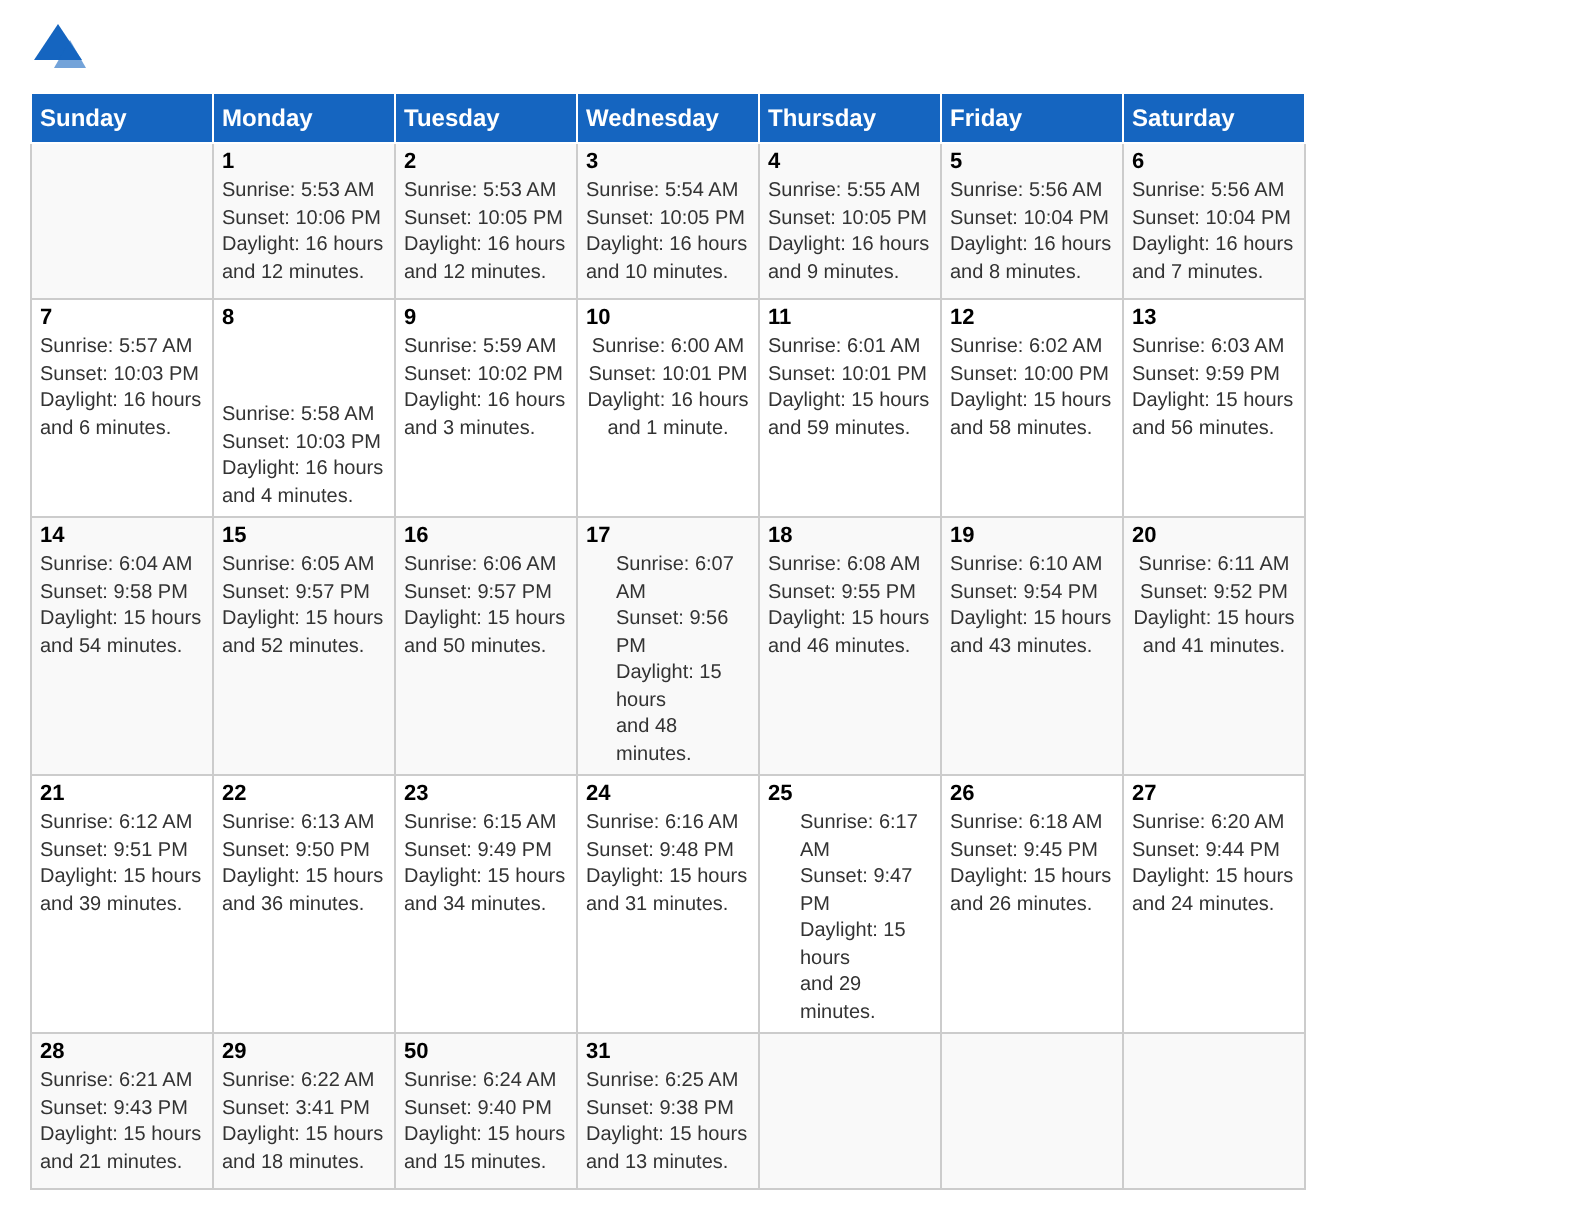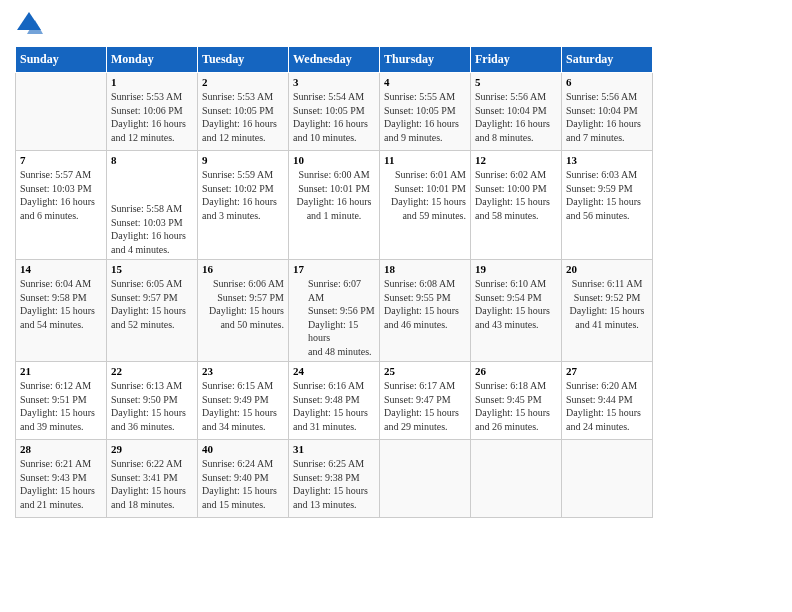--- a/index.html
+++ b/index.html
@@ -6,21 +6,20 @@
     body {
       font-family: Arial, sans-serif;
       background: #fff;
       width: 792px;
       height: 612px;
       overflow: hidden;
     }
     .container {
       width: 668px;
       padding: 10px 15px 10px 15px;
-      font-family: Liberation Serif, serif;
     }
     .header-row {
       display: flex;
       justify-content: space-between;
       align-items: flex-start;
       margin-bottom: 8px;
     }
     .logo {
       display: flex;
       align-items: center;
@@ -203,21 +202,21 @@
           </td>
           <td>
             <span class="day-num">10</span>
             <div class="day-info" style="white-space: pre-line; text-align: center;">Sunrise: 6:00 AM
 Sunset: 10:01 PM
 Daylight: 16 hours
 and 1 minute.</div>
           </td>
           <td>
             <span class="day-num">11</span>
-            <div class="day-info" style="white-space: pre-line; text-align: right;">Sunrise: 6:01 AM
+            <div class="day-info" style="white-space: pre-line;">Sunrise: 6:01 AM
 Sunset: 10:01 PM
 Daylight: 15 hours
 and 59 minutes.</div>
           </td>
           <td>
             <span class="day-num">12</span>
             <div class="day-info" style="white-space: pre-line;">Sunrise: 6:02 AM
 Sunset: 10:00 PM
 Daylight: 15 hours
 and 58 minutes.</div>
@@ -240,21 +239,21 @@
           </td>
           <td>
             <span class="day-num">15</span>
             <div class="day-info" style="white-space: pre-line;">Sunrise: 6:05 AM
 Sunset: 9:57 PM
 Daylight: 15 hours
 and 52 minutes.</div>
           </td>
           <td>
             <span class="day-num">16</span>
-            <div class="day-info" style="white-space: pre-line; text-align: right;">Sunrise: 6:06 AM
+            <div class="day-info" style="white-space: pre-line;">Sunrise: 6:06 AM
 Sunset: 9:57 PM
 Daylight: 15 hours
 and 50 minutes.</div>
           </td>
           <td>
             <span class="day-num">17</span>
             <div class="day-info" style="white-space: pre-line; margin-left: 15px;">Sunrise: 6:07 AM
 Sunset: 9:56 PM
 Daylight: 15 hours
 and 48 minutes.</div>
@@ -305,21 +304,21 @@
           </td>
           <td>
             <span class="day-num">24</span>
             <div class="day-info" style="white-space: pre-line;">Sunrise: 6:16 AM
 Sunset: 9:48 PM
 Daylight: 15 hours
 and 31 minutes.</div>
           </td>
           <td>
             <span class="day-num">25</span>
-            <div class="day-info" style="white-space: pre-line;">Sunrise: 6:17 AM
+            <div class="day-info" style="white-space: pre-line; margin-left: 16px;">Sunrise: 6:17 AM
 Sunset: 9:47 PM
 Daylight: 15 hours
 and 29 minutes.</div>
           </td>
           <td>
             <span class="day-num">26</span>
             <div class="day-info" style="white-space: pre-line;">Sunrise: 6:18 AM
 Sunset: 9:45 PM
 Daylight: 15 hours
 and 26 minutes.</div>
@@ -341,21 +340,21 @@
 and 21 minutes.</div>
           </td>
           <td>
             <span class="day-num">29</span>
             <div class="day-info" style="white-space: pre-line;">Sunrise: 6:22 AM
 Sunset: 3:41 PM
 Daylight: 15 hours
 and 18 minutes.</div>
           </td>
           <td>
-            <span class="day-num">40</span>
+            <span class="day-num">50</span>
             <div class="day-info" style="white-space: pre-line;">Sunrise: 6:24 AM
 Sunset: 9:40 PM
 Daylight: 15 hours
 and 15 minutes.</div>
           </td>
           <td>
             <span class="day-num">31</span>
             <div class="day-info" style="white-space: pre-line;">Sunrise: 6:25 AM
 Sunset: 9:38 PM
 Daylight: 15 hours

